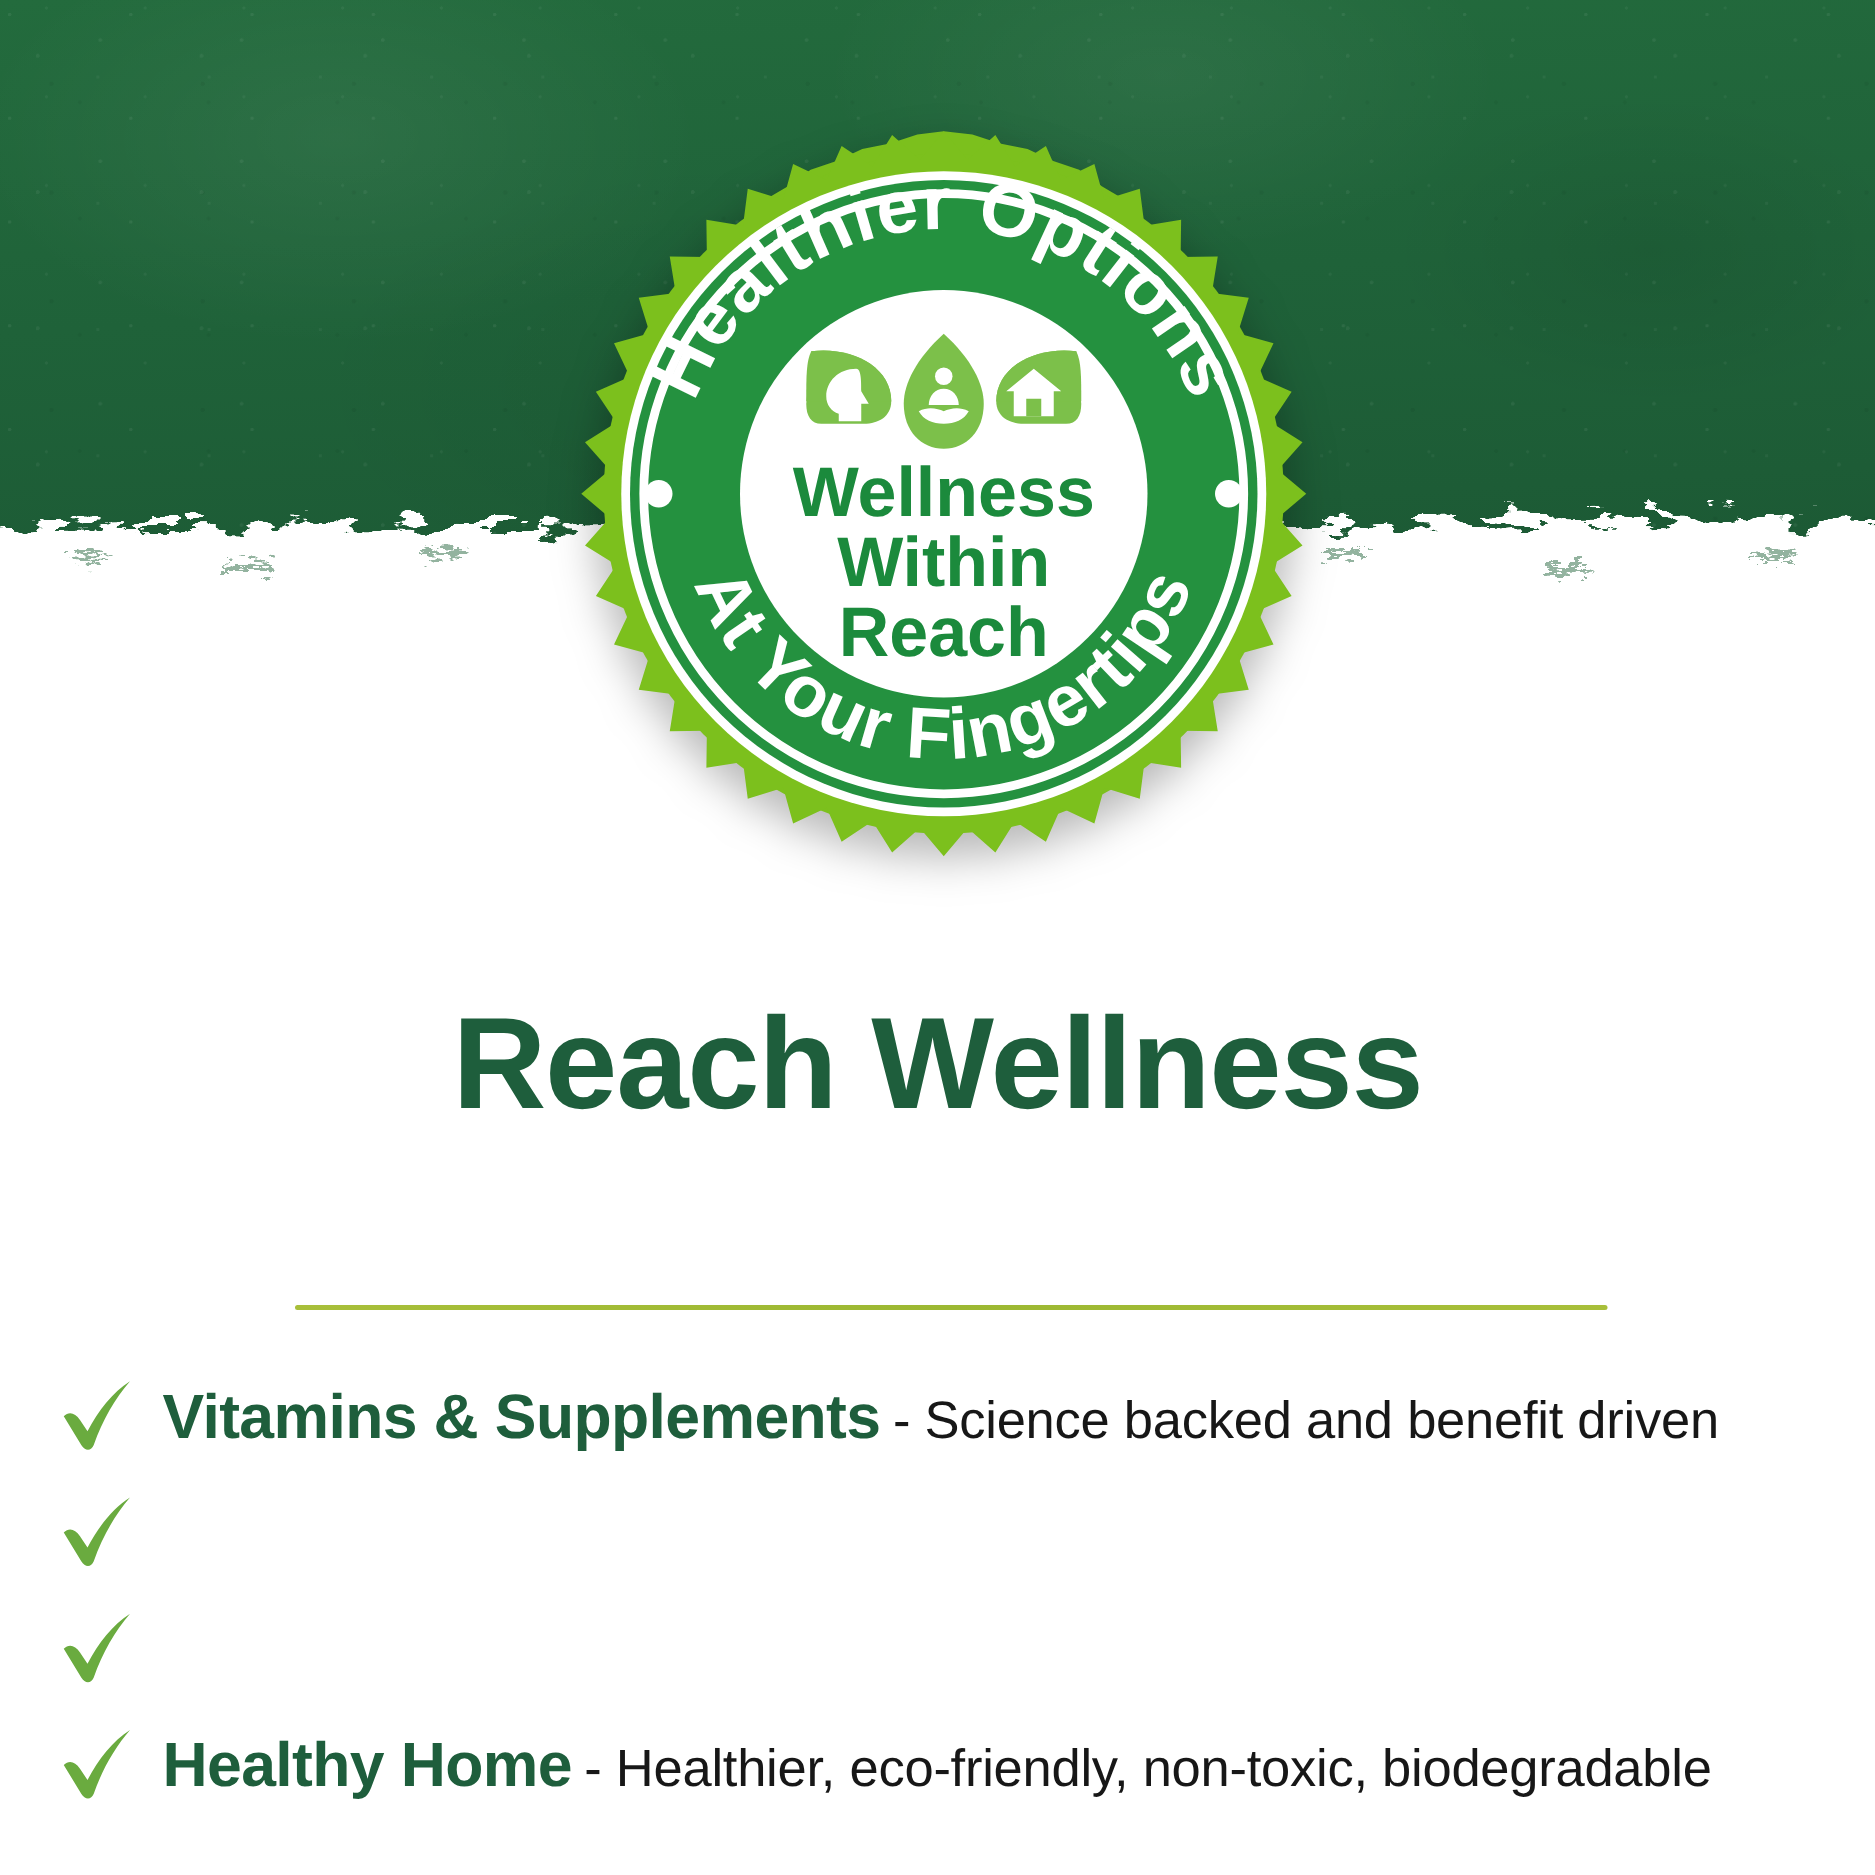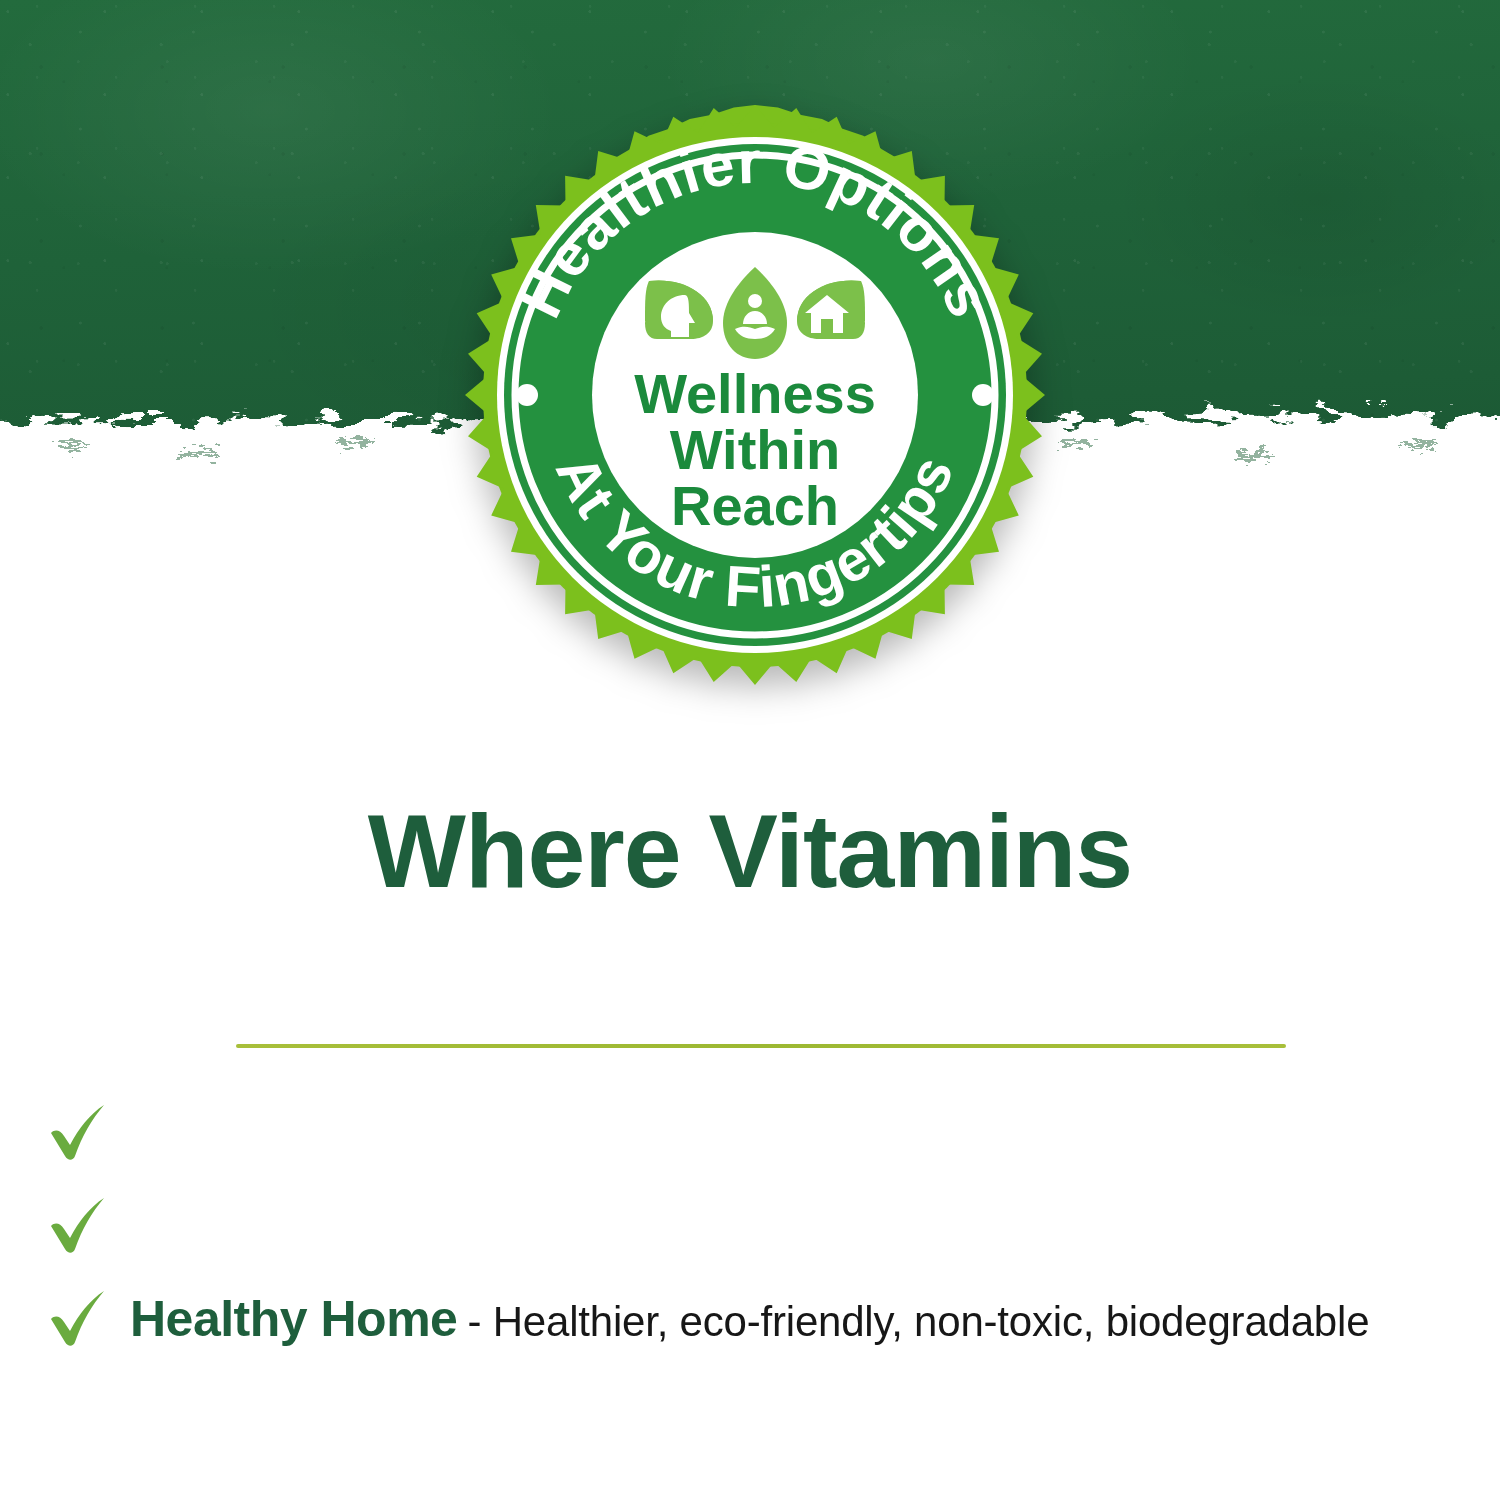--- a/index.html
+++ b/index.html
@@ -200,30 +200,36 @@
       </g>
     </g>
 
     <text x="300" y="318" text-anchor="middle" font-family="Liberation Sans, sans-serif" font-weight="bold" font-size="56" fill="#1b8a3c" id="bc1">Wellness</text>
     <text x="300" y="374" text-anchor="middle" font-family="Liberation Sans, sans-serif" font-weight="bold" font-size="56" fill="#1b8a3c" id="bc2">Within</text>
     <text x="300" y="430" text-anchor="middle" font-family="Liberation Sans, sans-serif" font-weight="bold" font-size="56" fill="#1b8a3c" id="bc3">Reach</text>
   </svg>
 </div>
 
 <div id="headline">
-  <span>Where Vitamins</span>
+  <span>Reach Wellness</span>
 </div>
 
 <div id="divider"></div>
 
 <div id="bullets">
     <div class="row">
       <svg class="check" viewBox="0 0 66 66">
         <path d="M5,33 C9,29 14,30 18,36 L24,45 C33,28 44,14 58,5 C46,19 36,36 29,56 C27,61 22,61 19,56 Z" fill="#6aab3f"></path>
       </svg>
+      <div class="txt"><span class="lbl">Vitamins &amp; Supplements</span><span class="desc">- Science backed and benefit driven</span></div>
+    </div>
+    <div class="row">
+      <svg class="check" viewBox="0 0 66 66">
+        <path d="M5,33 C9,29 14,30 18,36 L24,45 C33,28 44,14 58,5 C46,19 36,36 29,56 C27,61 22,61 19,56 Z" fill="#6aab3f"></path>
+      </svg>
     </div>
     <div class="row">
       <svg class="check" viewBox="0 0 66 66">
         <path d="M5,33 C9,29 14,30 18,36 L24,45 C33,28 44,14 58,5 C46,19 36,36 29,56 C27,61 22,61 19,56 Z" fill="#6aab3f"></path>
       </svg>
     </div>
     <div class="row">
       <svg class="check" viewBox="0 0 66 66">
         <path d="M5,33 C9,29 14,30 18,36 L24,45 C33,28 44,14 58,5 C46,19 36,36 29,56 C27,61 22,61 19,56 Z" fill="#6aab3f"></path>
       </svg>

